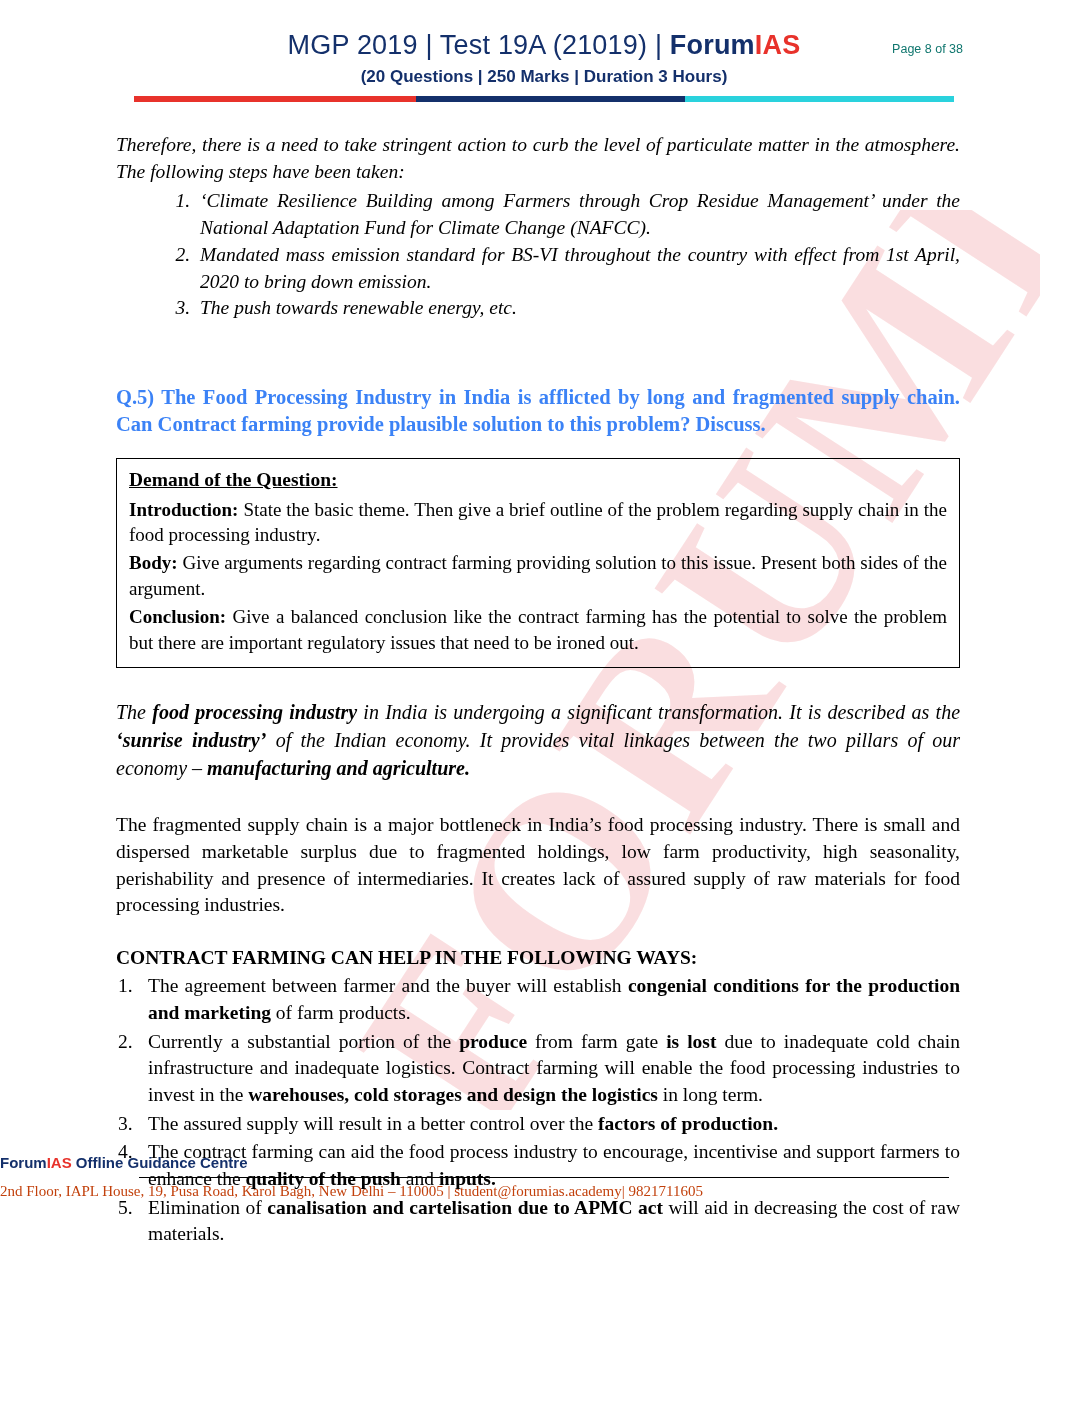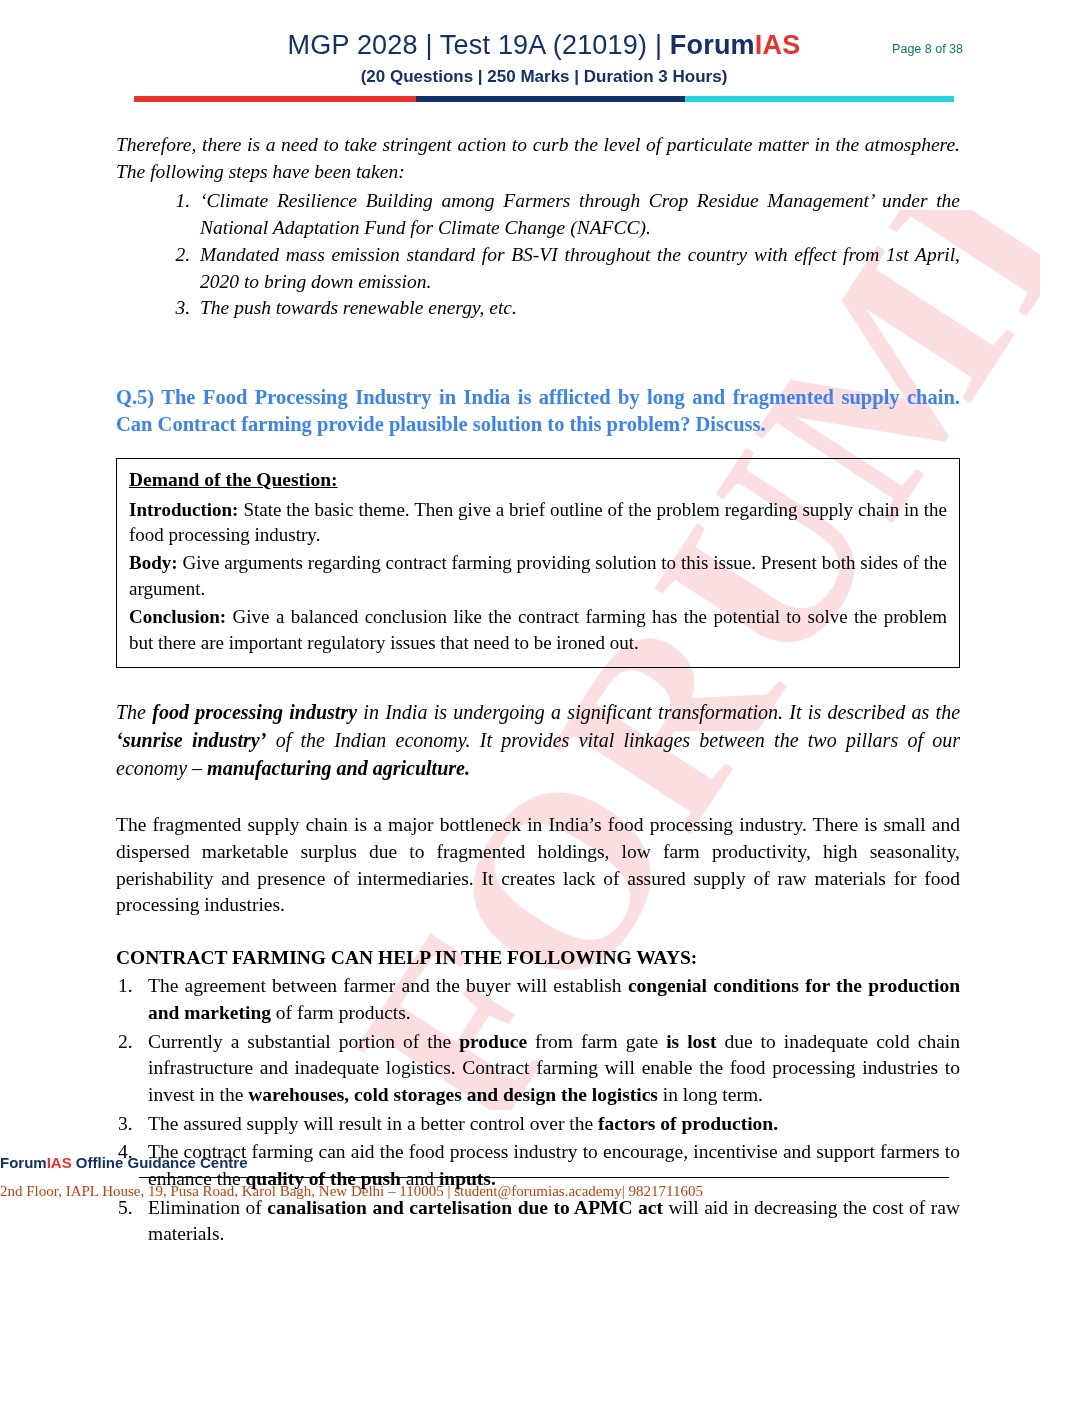--- a/index.html
+++ b/index.html
@@ -233,21 +233,21 @@
 <div class="page">
 
   <div class="watermark">
     <span>FORUMIAS</span>
   </div>
 
   <div class="content-layer">
 
     <div class="header">
       <div class="header-title">
-        <span>MGP 2028 | Test 19A (21019) | </span><span class="brand-forum">Forum</span><span class="brand-ias">IAS</span>
+        <span>MGP 2019 | Test 19A (21019) | </span><span class="brand-forum">Forum</span><span class="brand-ias">IAS</span>
       </div>
       <div class="page-of">Page 8 of 38</div>
       <div class="header-sub">(20 Questions | 250 Marks | Duration 3 Hours)</div>
       <div class="rule">
         <div class="seg1"></div>
         <div class="seg2"></div>
         <div class="seg3"></div>
       </div>
     </div>
 

